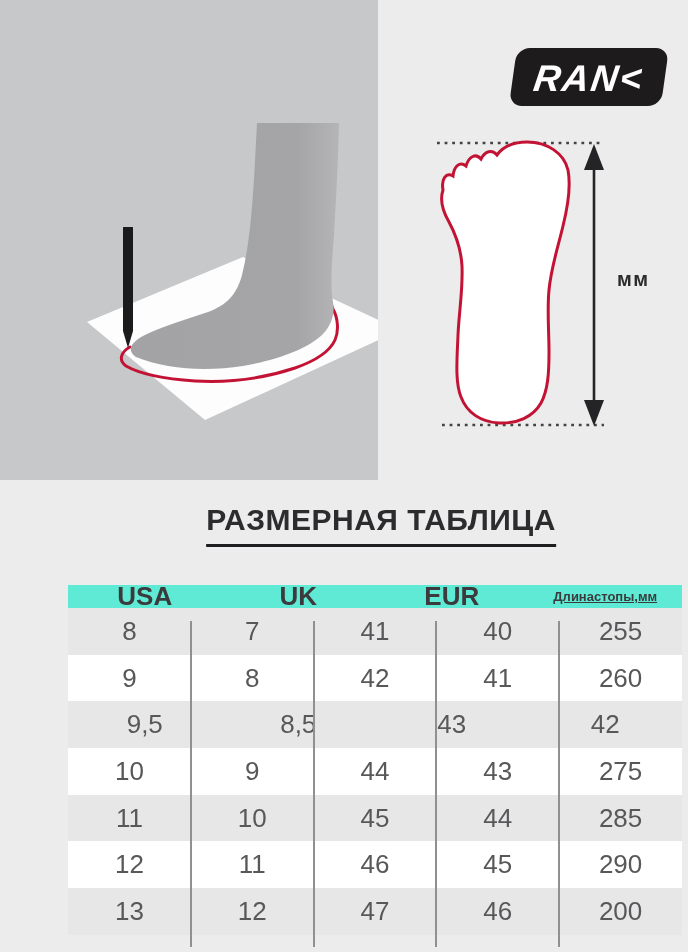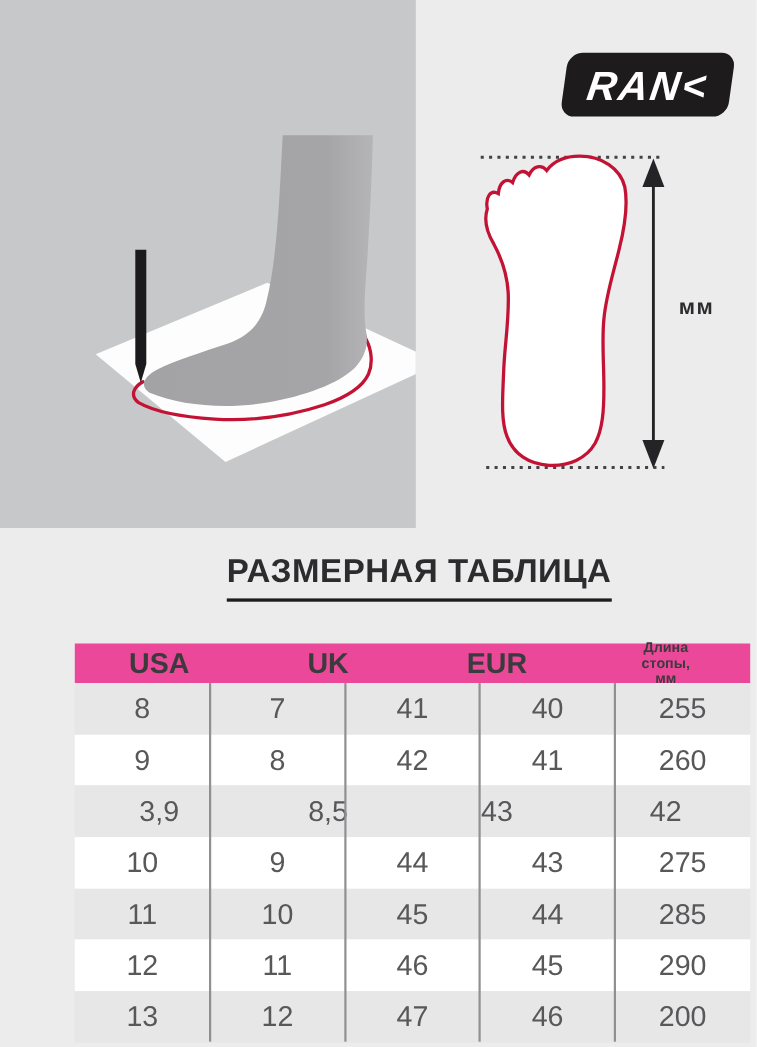--- a/index.html
+++ b/index.html
@@ -25,31 +25,32 @@
   
   .title {
     position:absolute; top:503px; left:381px; transform:translateX(-50%);
     margin:0; white-space:nowrap;
     font-size:30px; font-weight:700; letter-spacing:.5px; color:#2c2c2e;
     padding-bottom:7px; border-bottom:3px solid #1d1d1f;text-align:right;
   }
   
   .size-table { position:absolute; left:68px; top:585px; width:614px; }
   .t-row { display:flex; height:46.7px; }
-  .t-row.head { height:36px; background:#ec4899; }
+  .t-row.head { height:23px; background:#5eead4; }
   .t-row.gray { background:#e7e7e8; }
   .t-row.white { background:#ffffff; }
   .t-cell {
     flex:1 1 0; display:flex; align-items:center; justify-content:center;
     font-size:26px; font-weight:500; color:#58585a;
   }
   .t-row.head .t-cell { font-size:26px; font-weight:700; color:#3b3b3d; }
   .t-row.head .t-cell.small {
-    flex-direction:column; font-size:13px; line-height:14px; font-weight:700;
+    flex-direction:row; font-size:13px; line-height:14px; font-weight:700;
     color:#3b3b3d;
+    text-decoration:underline;
   }
   .divider {
     position:absolute; top:36px; width:2px; height:326px;
     background:#909093; z-index:5;
   }
   .d1 { left:122px; } .d2 { left:245px; } .d3 { left:367px; } .d4 { left:490px; }
 </style>
 </head>
 <body>
 
@@ -157,21 +158,21 @@
       <div class="t-cell">255</div>
     </div>
     <div class="t-row white">
       <div class="t-cell">9</div>
       <div class="t-cell">8</div>
       <div class="t-cell">42</div>
       <div class="t-cell">41</div>
       <div class="t-cell">260</div>
     </div>
     <div class="t-row gray">
-      <div class="t-cell">3,9</div>
+      <div class="t-cell">9,5</div>
       <div class="t-cell">8,5</div>
       <div class="t-cell">43</div>
       <div class="t-cell">42</div>
     </div>
     <div class="t-row white">
       <div class="t-cell">10</div>
       <div class="t-cell">9</div>
       <div class="t-cell">44</div>
       <div class="t-cell">43</div>
       <div class="t-cell">275</div>

